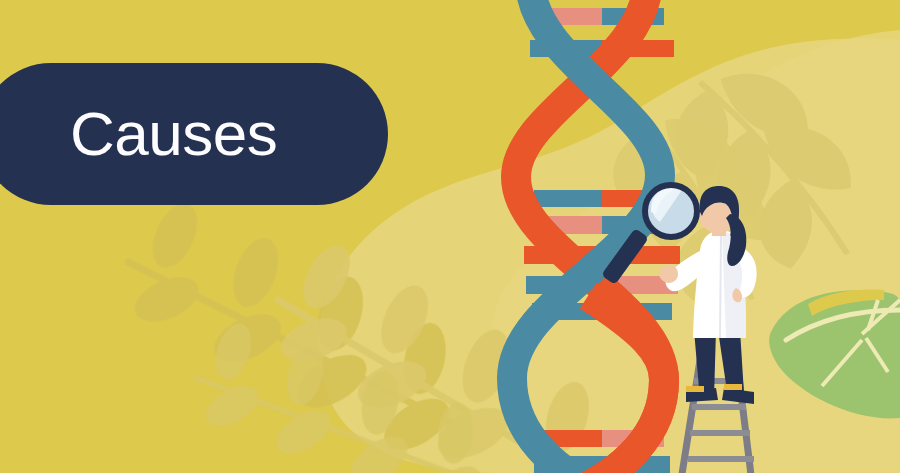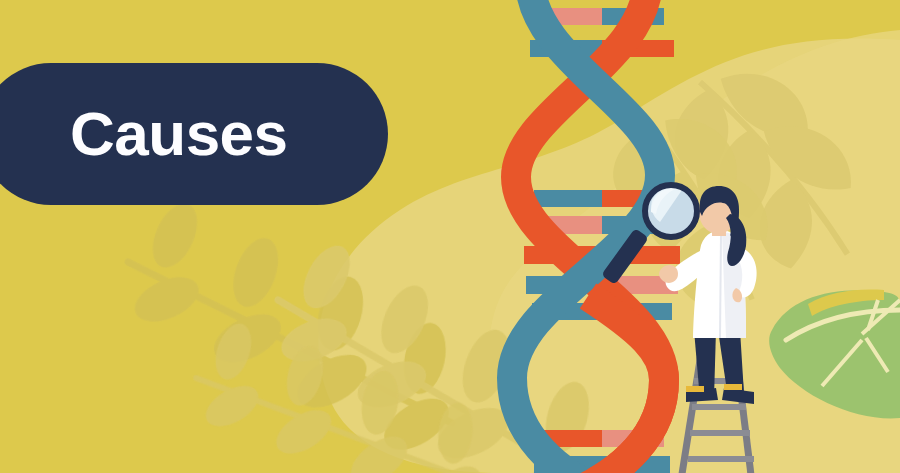--- a/index.html
+++ b/index.html
@@ -10,21 +10,21 @@
   }
   #stage{position:relative;width:900px;height:473px;overflow:hidden;background:#ddc94c;}
   #art{position:absolute;left:0;top:0;width:900px;height:473px;}
   .banner{
     position:absolute;left:-20px;top:63px;width:408px;height:142px;
     background:#243150;border-radius:71px;
     display:flex;align-items:center;
     box-sizing:border-box;padding-left:90px;
   }
   .banner-text{
-    color:#fdfdff;font-size:62px;font-weight:bold;
+    color:#fdfdff;font-size:62px;font-weight:normal;
     letter-spacing:-0.5px;line-height:1;
     font-family:"Liberation Sans","DejaVu Sans",sans-serif;
   }
 </style>
 </head>
 <body>
 
 <div id="stage">
 
   <svg id="art" viewBox="0 0 900 473" xmlns="http://www.w3.org/2000/svg">

